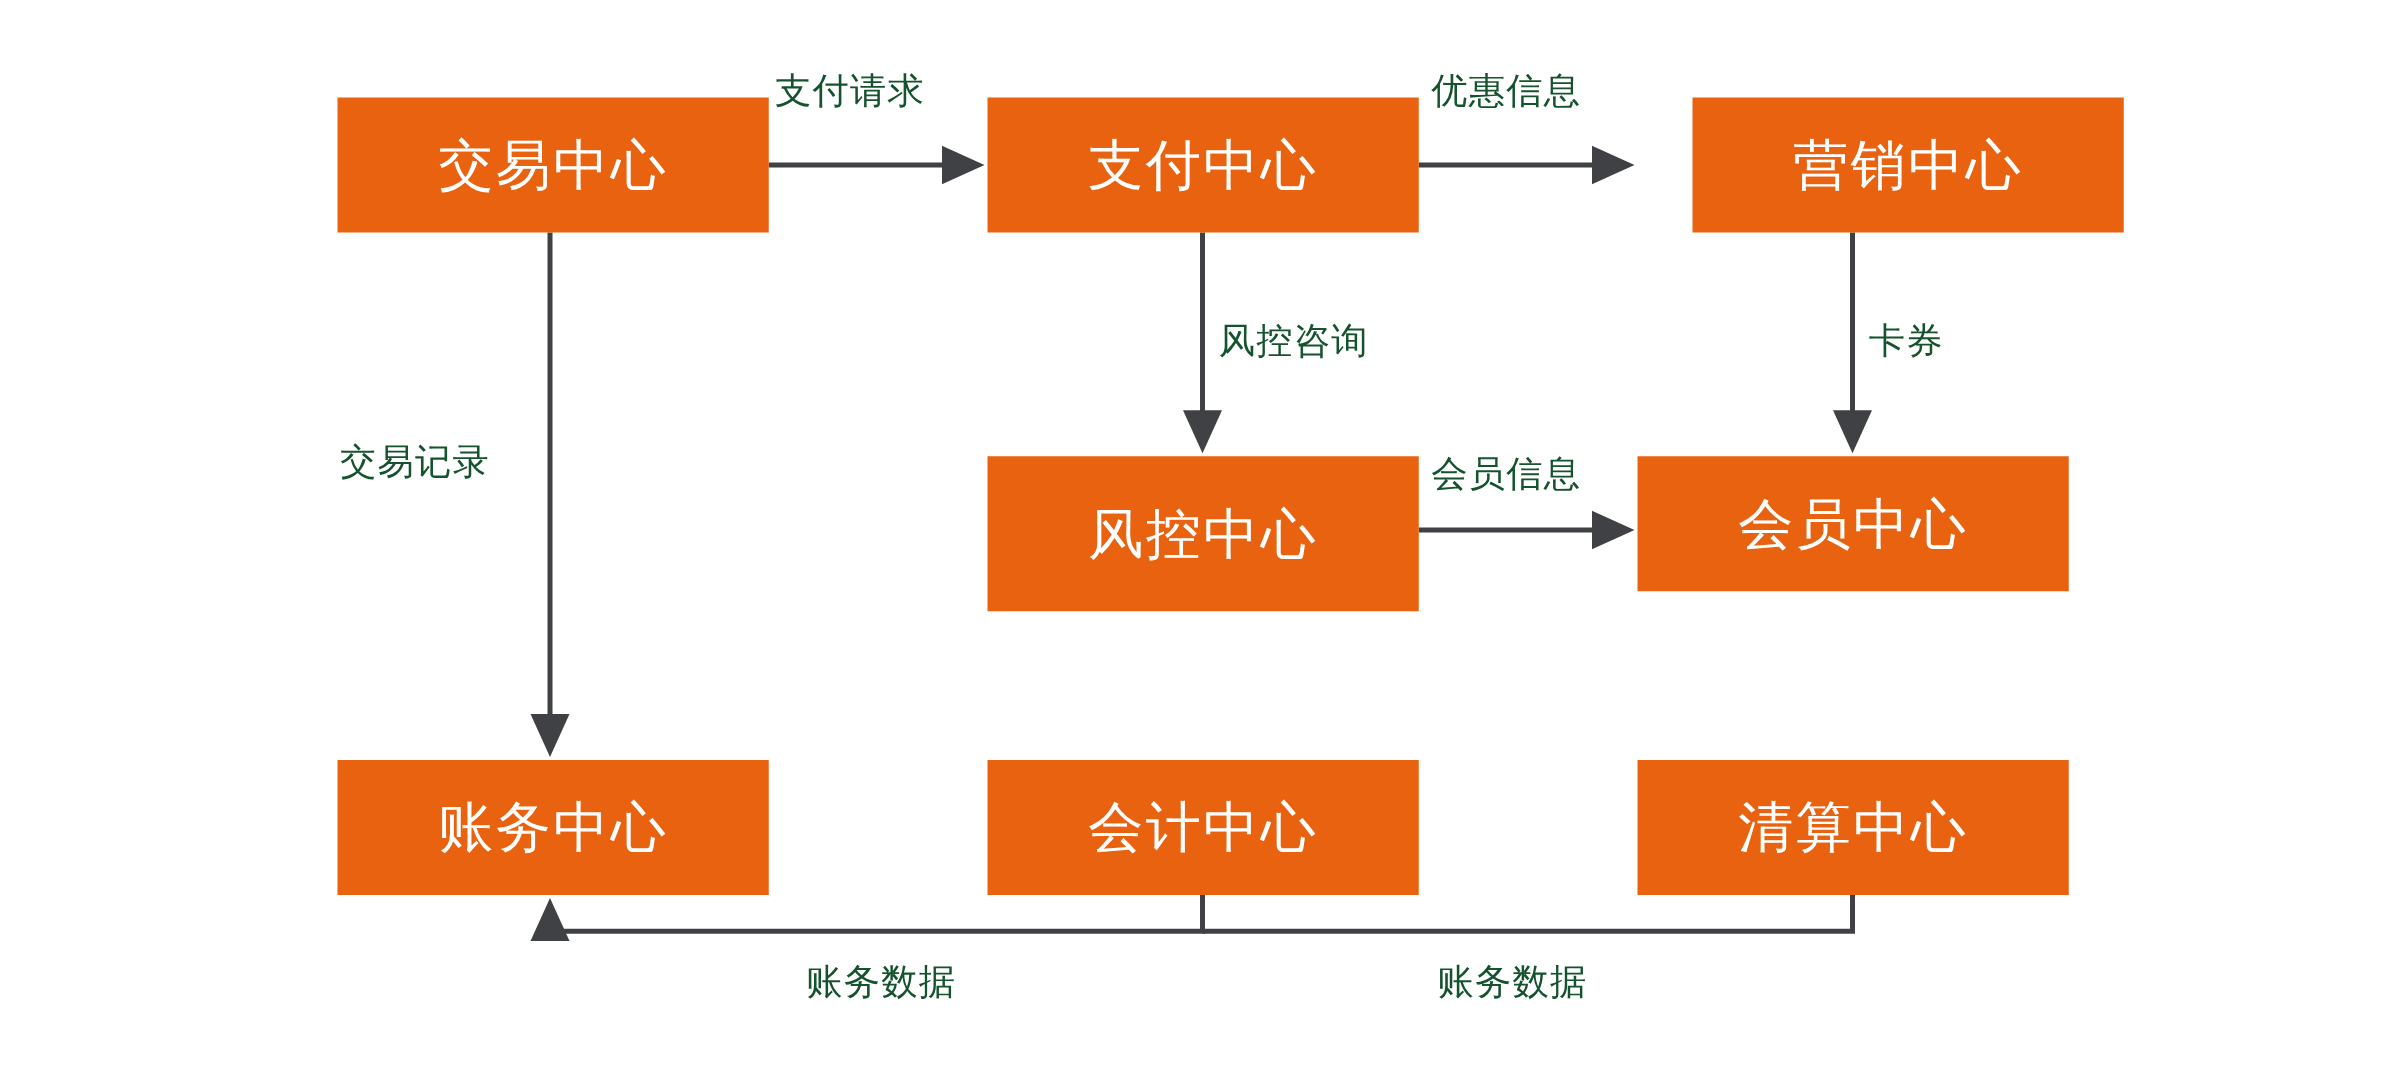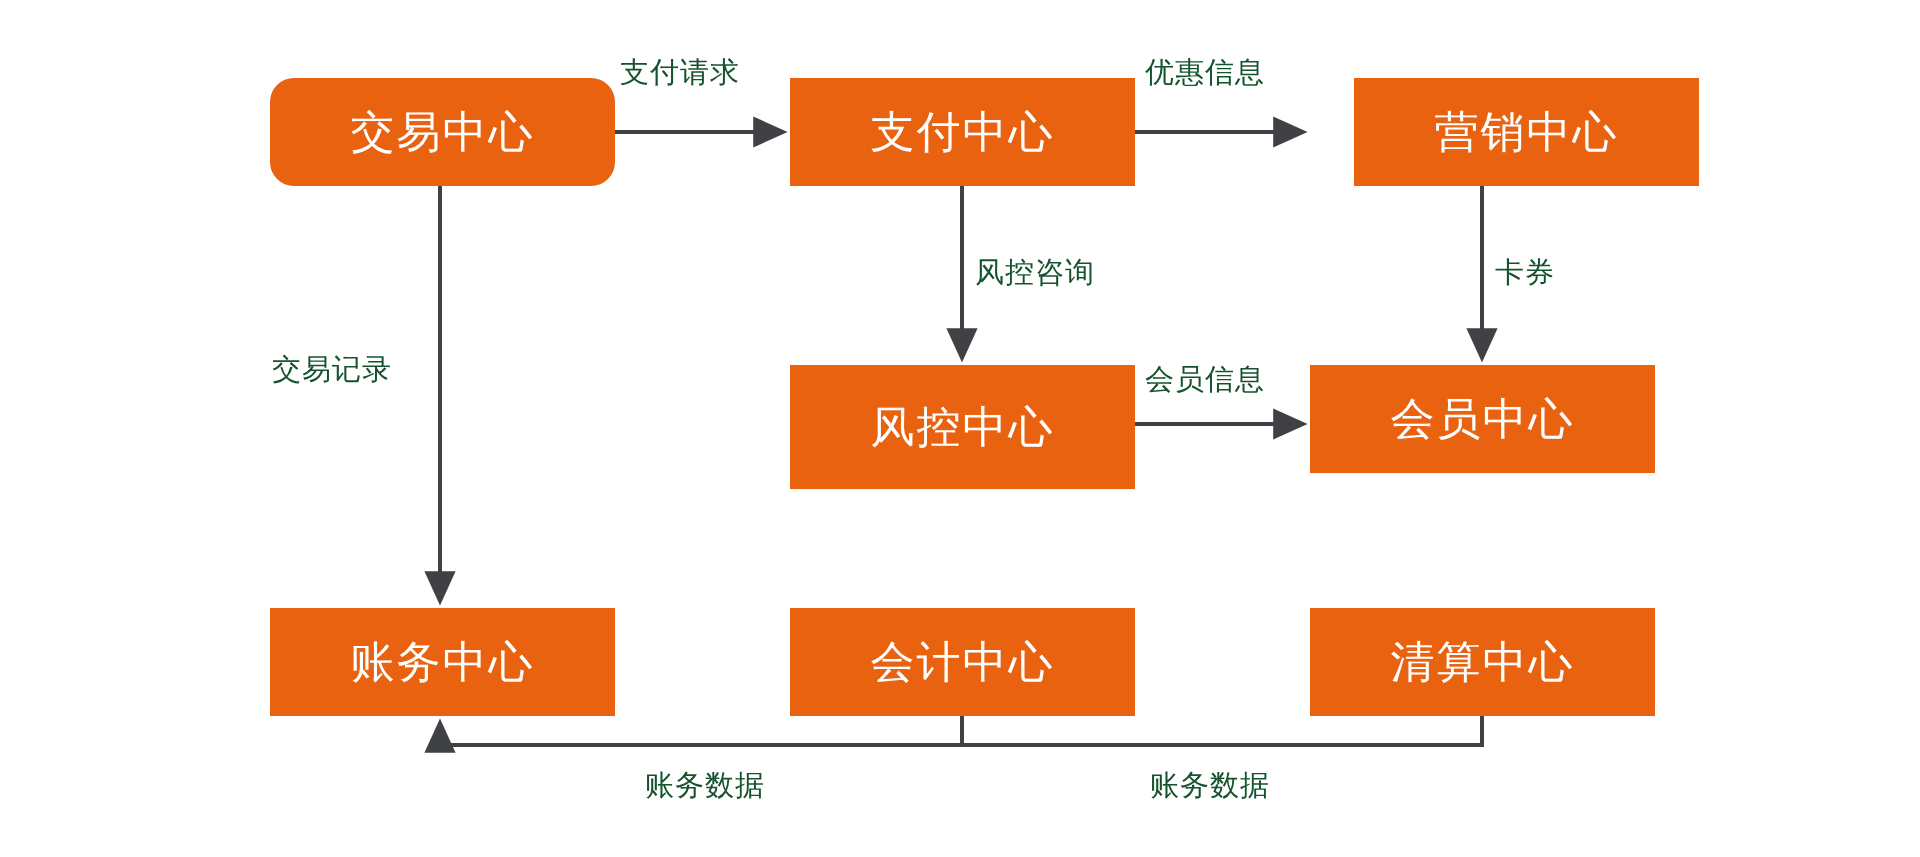--- a/index.html
+++ b/index.html
@@ -53,21 +53,21 @@
 
     <line x1="1135" y1="424" x2="1302" y2="424" stroke="#3f4144" stroke-width="4" marker-end="url(#arrowhead)"></line>
 
     <line x1="440" y1="186" x2="440" y2="600" stroke="#3f4144" stroke-width="4" marker-end="url(#arrowhead)"></line>
 
     <path d="M962,716 L962,745 L440,745 L440,724" fill="none" stroke="#3f4144" stroke-width="4" marker-end="url(#arrowhead)"></path>
 
     <path d="M1482,716 L1482,745 L962,745" fill="none" stroke="#3f4144" stroke-width="4"></path>
   </svg>
 
-  <div class="node" style="left:270px;top:78px;width:345px;height:108px;border-radius:24px;">
+  <div class="node" style="left:270px;top:78px;width:345px;height:108px;">
     <span>交易中心</span>
   </div>
 
   <div class="node" style="left:790px;top:78px;width:345px;height:108px;">
     <span>支付中心</span>
   </div>
 
   <div class="node" style="left:1354px;top:78px;width:345px;height:108px;text-align:center;">
     <span>营销中心</span>
   </div>

